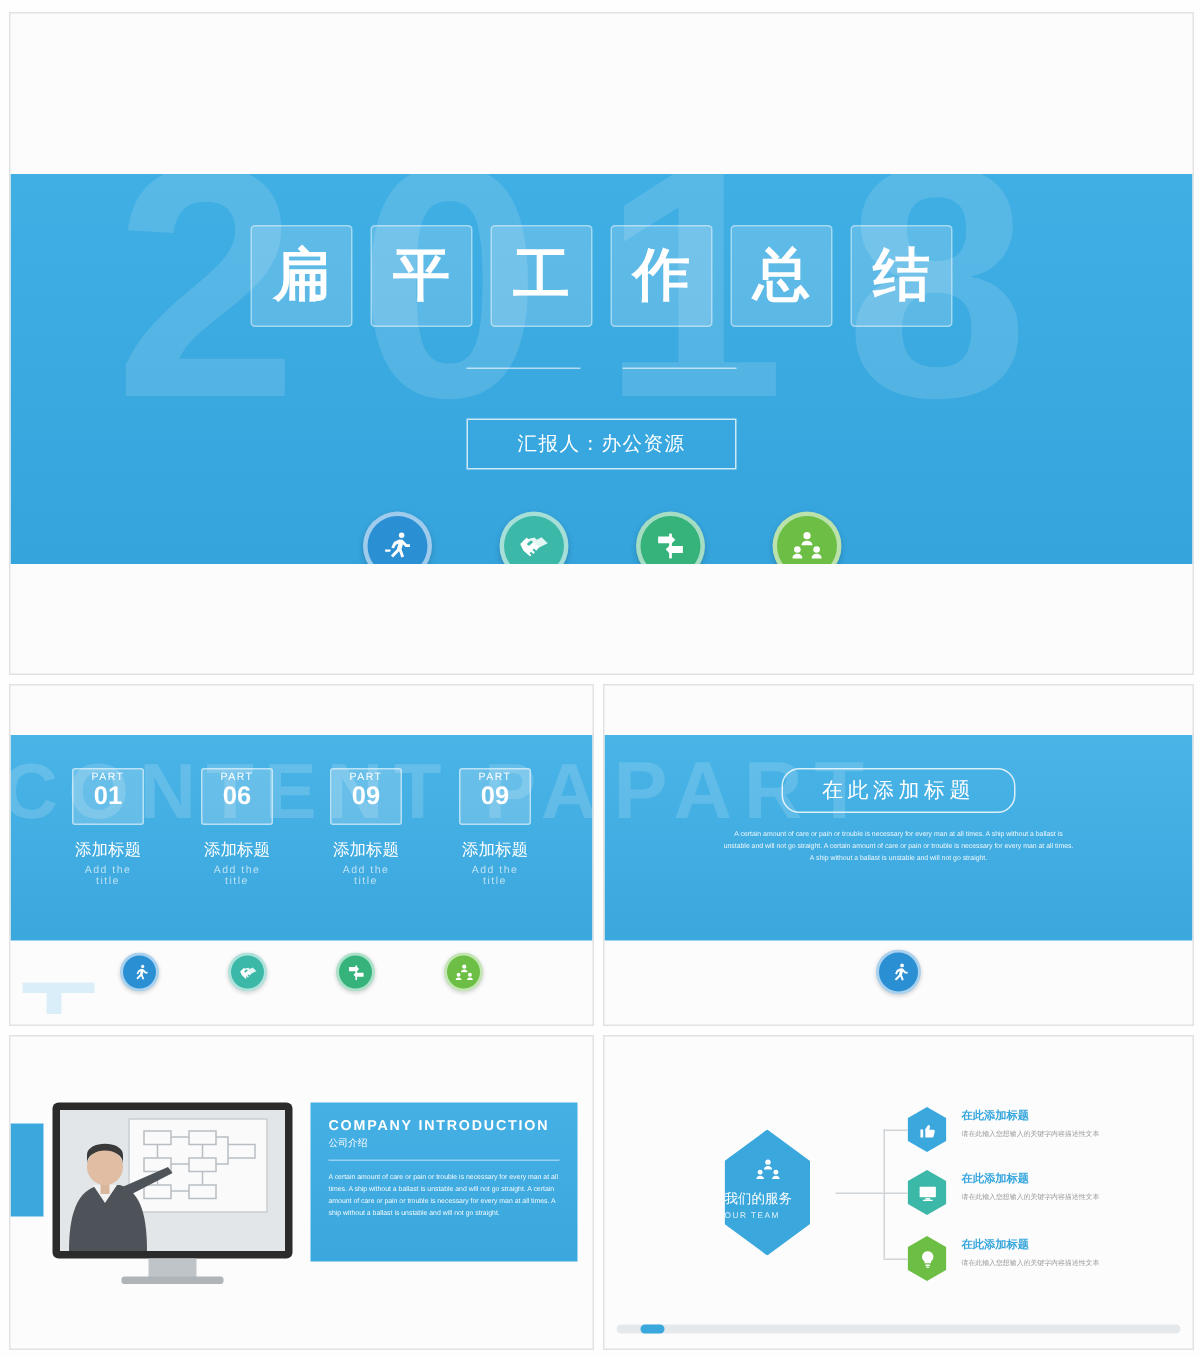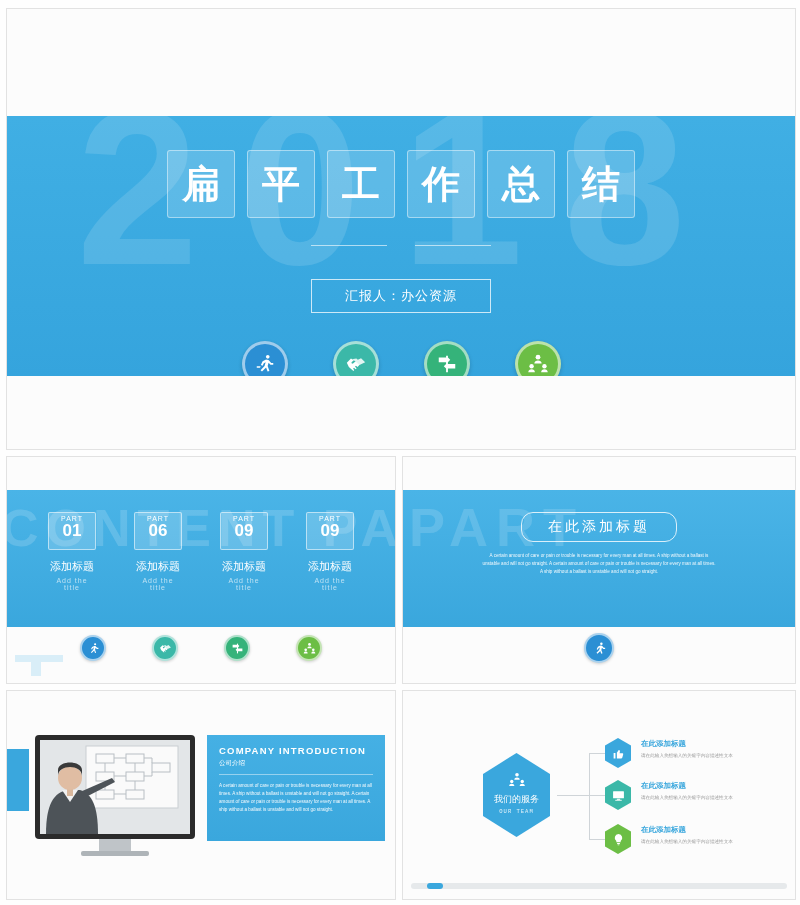--- a/index.html
+++ b/index.html
@@ -287,27 +287,26 @@
   
   .slide5 {
     position:absolute; left: 402px; top: 690px;
     width: 392px; height: 208px;
     background: #fcfcfc;
     border: 1px solid #e2e2e2;
     overflow: hidden;
   }
   .hexbig {
     position:absolute; left: 80px; top: 62px;
-    width: 67px; height: 84px;
+    width: 57px; height: 84px;
     background: #3aa7dd;
     clip-path: polygon(50% 0%, 100% 25%, 100% 75%, 50% 100%, 0% 75%, 0% 25%);
-    color:#fff; text-align:center;
+    color:#fff; text-align:left;
     box-sizing:border-box;
     padding-top: 18px;
-    font-family: Liberation Mono, monospace;
   }
   .hexbig .cn { font-size: 9px; margin-top: 4px; }
   .hexbig .en { font-size: 5.5px; letter-spacing: 1px; color: rgba(255,255,255,0.85); margin-top: 2px; }
   .hexsm {
     position:absolute;
     width: 26px; height: 30px;
     clip-path: polygon(50% 0%, 100% 25%, 100% 75%, 50% 100%, 0% 75%, 0% 25%);
     display:flex; align-items:center; justify-content:center;
     color:#fff;
   }

